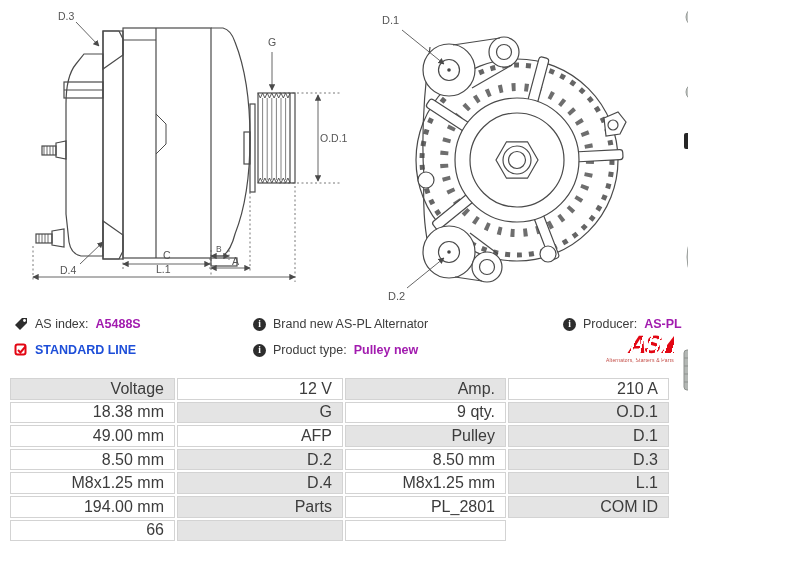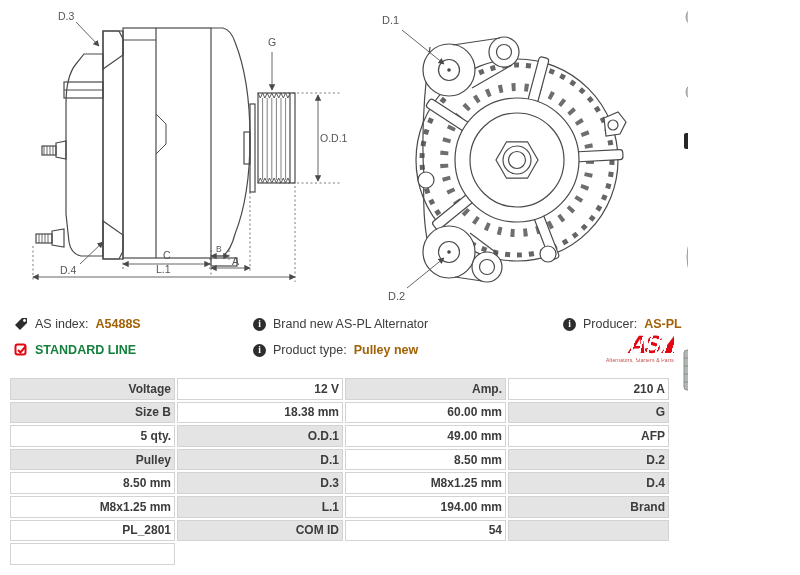--- a/index.html
+++ b/index.html
@@ -3,38 +3,38 @@
 <meta charset="utf-8">
 <style>
   html,body{margin:0;padding:0;background:#fff;}
   .page{position:relative;width:688px;height:575px;background:#fff;overflow:hidden;
         font-family:"Liberation Sans",sans-serif;color:#3b3b3b;}
   svg text{font-family:"Liberation Sans",sans-serif;fill:#555;}
   .abs{position:absolute;}
 
   
   .info-item{position:absolute;display:flex;align-items:center;gap:7px;font-size:12.5px;color:#3b3b3b;white-space:nowrap;}
-  .info-item b{color:#a16207;}
+  .info-item b{color:#a21caf;}
   .i-icon{display:inline-flex;align-items:center;justify-content:center;width:13px;height:13px;border-radius:50%;
           background:#2d2d2d;color:#fff;font-size:9.5px;font-weight:bold;font-family:"Liberation Serif",serif;flex:0 0 13px;}
-  .red{color:#15803d;font-weight:bold;}
+  .red{color:#1d4ed8;font-weight:bold;}
 
   
   .logo{position:absolute;left:604px;top:333px;width:70px;height:38px;text-align:right;}
   .logo-mark{position:relative;display:inline-block;line-height:22px;}
   .logo-as{font-style:italic;font-weight:900;font-size:25px;color:#e30613;letter-spacing:-2px;display:inline-block;transform:skewX(-6deg);}
   .logo-flag{display:inline-block;width:13px;height:17px;background:#e30613;clip-path:polygon(0 100%,100% 0,100% 100%);margin-left:1px;}
   .logo-mark::after{content:"";position:absolute;inset:0;background:repeating-linear-gradient(105deg,transparent 0 6px,#fff 6px 8px);}
   .logo-tag{font-size:5px;color:#c24a44;letter-spacing:.2px;margin-top:-2px;}
 
   
   .spec-table{position:absolute;left:10px;top:378px;display:grid;
               grid-template-columns:165px 166px 161px 161px;grid-auto-rows:21.6px;gap:2px;}
   .cell{box-sizing:border-box;border:1px solid #d3d3d3;display:flex;align-items:center;justify-content:flex-end;
-        padding-right:3px;font-size:12px;color:#3c3c3c;font-weight:bold;}
+        padding-right:10px;font-size:16px;color:#3c3c3c;}
   .lbl{background:#e4e4e4;}
   .val{background:#fff;text-align:right;}
 
   
   .plug-code{position:absolute;left:682px;top:431px;width:118px;text-align:center;font-size:14.5px;font-weight:bold;color:#e30613;}
   .plug-name{position:absolute;left:682px;top:500px;width:118px;text-align:center;font-size:13px;font-weight:bold;color:#1a1a1a;}
   .legend{position:absolute;left:688px;top:521px;width:112px;}
   .lg-row{display:flex;gap:2px;margin-bottom:2px;height:9px;font-size:7px;line-height:9px;}
   .lg-k{width:26px;background:#e4e4e4;}
   .lg-v{flex:1;background:#e4e4e4;}
@@ -284,49 +284,47 @@
     </div>
     <div class="logo-tag">Alternators, Starters &amp; Parts</div>
   </div>
 
   <div class="spec-table">
     <div class="cell lbl">Voltage</div>
     <div class="cell val">12 V</div>
     <div class="cell lbl">Amp.</div>
     <div class="cell val">210 A</div>
 
-    <div class="cell lbl">Size B</div>
     <div class="cell val">18.38 mm</div>
 
-    <div class="cell val">60.00 mm</div>
     <div class="cell lbl">G</div>
-    <div class="cell val">5 qty.</div>
+    <div class="cell val">9 qty.</div>
 
     <div class="cell lbl">O.D.1</div>
     <div class="cell val">49.00 mm</div>
     <div class="cell val">AFP</div>
     <div class="cell lbl">Pulley</div>
 
     <div class="cell lbl">D.1</div>
     <div class="cell val">8.50 mm</div>
     <div class="cell lbl">D.2</div>
     <div class="cell val">8.50 mm</div>
 
     <div class="cell lbl">D.3</div>
     <div class="cell val">M8x1.25 mm</div>
     <div class="cell lbl">D.4</div>
     <div class="cell val">M8x1.25 mm</div>
 
     <div class="cell lbl">L.1</div>
     <div class="cell val">194.00 mm</div>
-    <div class="cell lbl">Brand</div>
+    <div class="cell lbl">Parts</div>
     <div class="cell val">PL_2801</div>
 
     <div class="cell lbl">COM ID</div>
-    <div class="cell val">54</div>
+    <div class="cell val">66</div>
     <div class="cell lbl"></div>
     <div class="cell val"></div>
   </div>
 
   <div class="plug-code">PL_2801</div>
 
   <svg class="abs" style="left:699px;top:454px;" width="84" height="46" viewBox="0 0 84 46">
     <g fill="#fff" stroke="#111" stroke-width="3">
       <rect x="32" y="2" width="20" height="9" rx="2"></rect>
       <rect x="1" y="17" width="8" height="11" rx="3"></rect>

